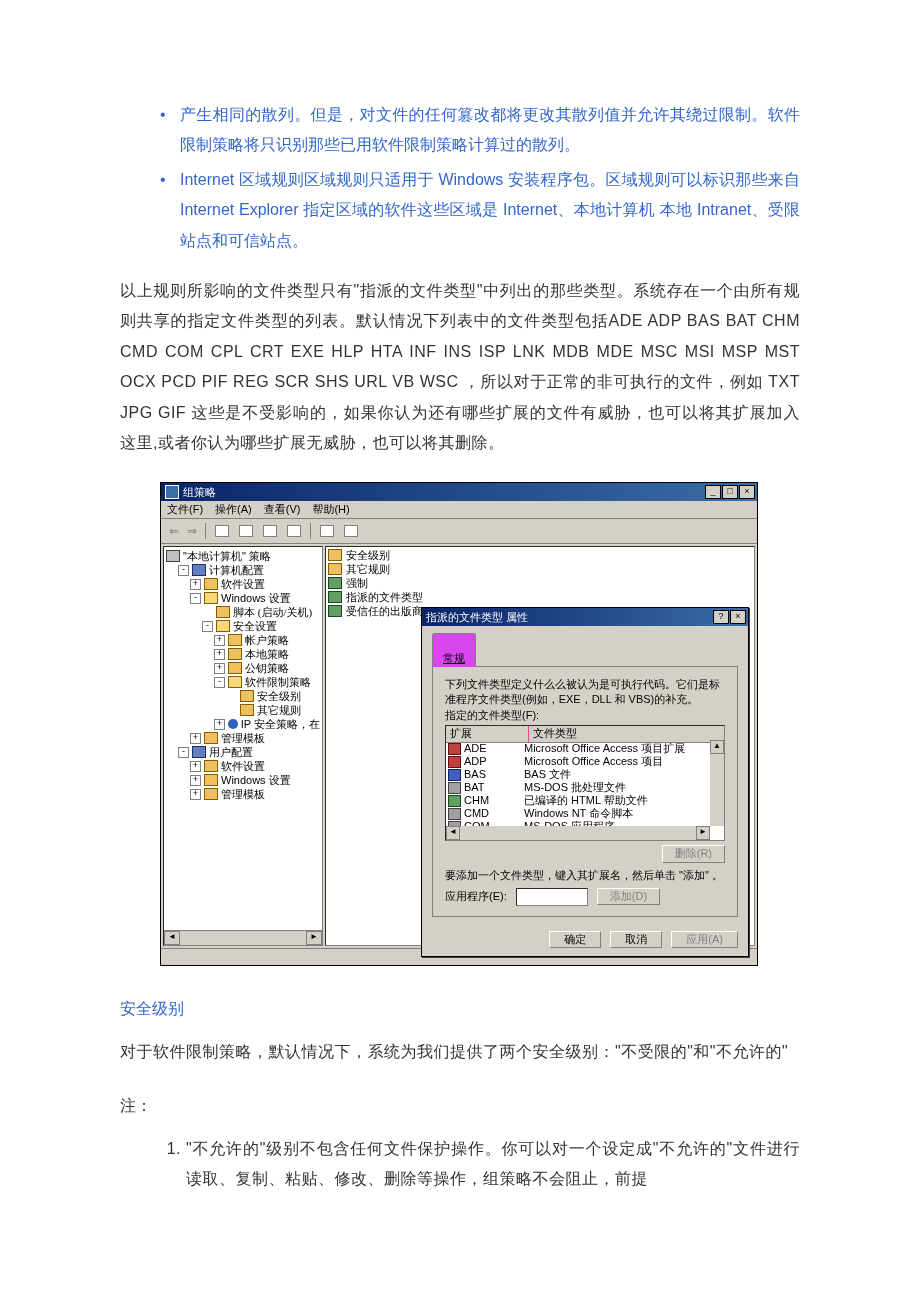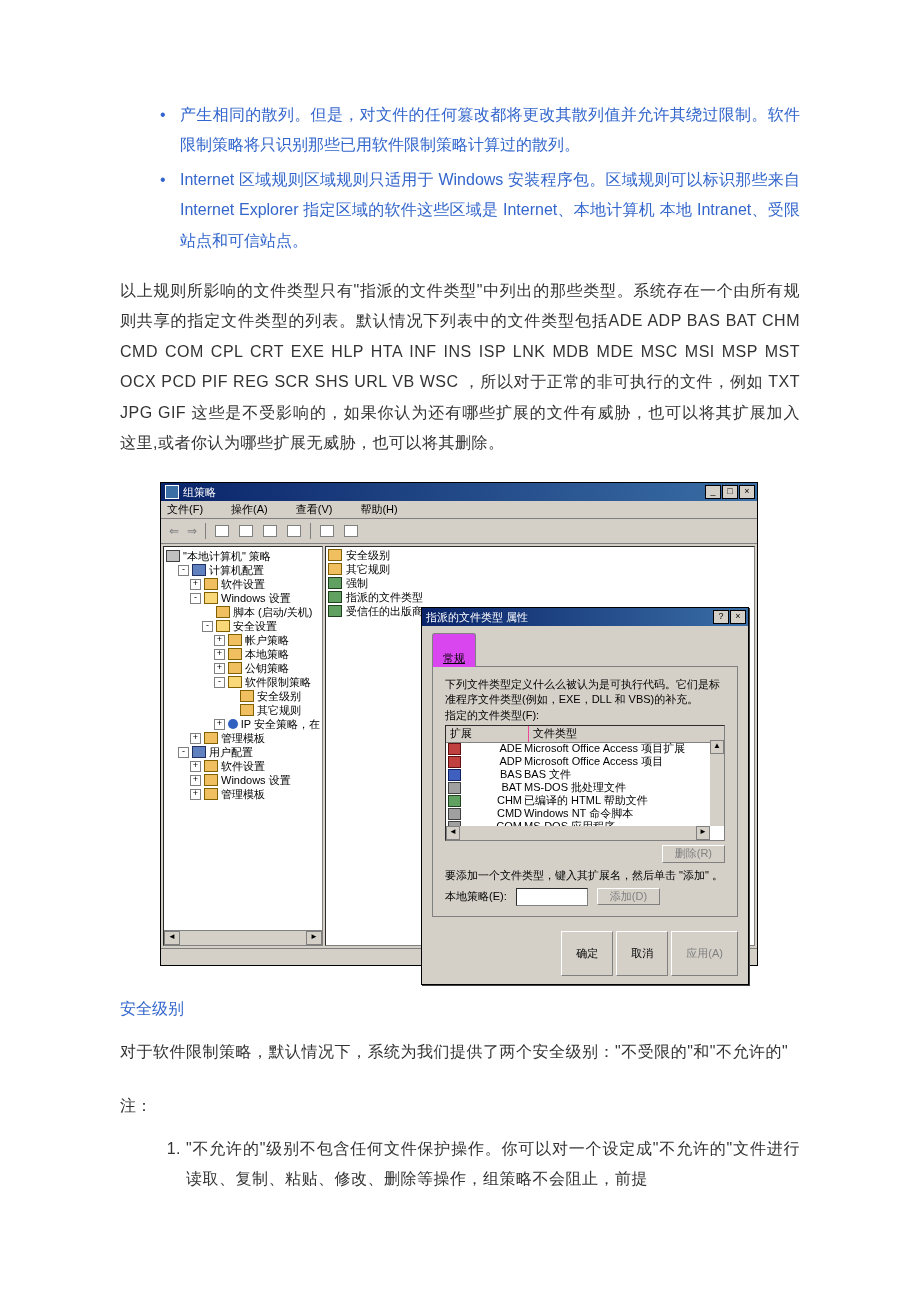--- a/index.html
+++ b/index.html
@@ -78,21 +78,21 @@
   }
   .titlebar .tb-left { display:flex; align-items:center; gap:4px;}
   .tb-icon { width:12px; height:12px; background:#3a6ea5; border:1px solid #fff; }
   .win-btns { display:flex; gap:1px;}
   .win-btn {
     width:14px; height:12px; background:#d4d0c8;
     border:1px solid #000; font-size:9px; text-align:center;
     line-height:10px; color:#000;
   }
   .menubar {
-    background:#d4d0c8; padding:2px 6px; display:flex; gap:28px;
+    background:#d4d0c8; padding:2px 6px; display:flex; gap:12px;
     border-bottom:1px solid #808080;
   }
   .toolbar {
     background:#d4d0c8; padding:2px 6px; display:flex; align-items:center; gap:4px;
     border-bottom:1px solid #808080;
   }
   .tb-arrow { color:#808080; font-size:12px; padding:0 2px;}
   .tb-sep { width:1px; height:16px; background:#808080; margin:0 2px;}
   .tb-btn {
     width:18px; height:18px; border:1px solid #d4d0c8;
@@ -113,21 +113,21 @@
   .tree .row { display:flex; align-items:center; height:14px;}
   .exp { width:9px; height:9px; border:1px solid #808080; margin-right:3px;
          font-size:9px; line-height:7px; text-align:center; background:#fff;}
   .noexp { width:11px; margin-right:3px;}
   .folder { width:12px; height:10px; background:#f0c060; border:1px solid #806000; margin-right:3px;}
   .folder.open { background:#f8d878;}
   .cfg-icon { width:12px; height:10px; background:#6080c0; border:1px solid #203060; margin-right:3px;}
   .pc-icon { width:12px; height:10px; background:#c0c0c0; border:1px solid #404040; margin-right:3px;}
   .ie-icon { width:10px; height:10px; border-radius:50%; background:#3060c0; margin-right:3px;}
   .ind0{padding-left:0;} .ind1{padding-left:12px;} .ind2{padding-left:24px;}
-  .ind3{padding-left:36px;} .ind4{padding-left:48px;} .ind5{padding-left:60px;}
+  .ind3{padding-left:36px;font-family:Liberation Serif, serif;} .ind4{padding-left:48px;} .ind5{padding-left:60px;}
   .tree-scroll {
     position:absolute; bottom:0; left:0; right:0; height:14px;
     background:#d4d0c8; border-top:1px solid #808080; display:flex;
     justify-content:space-between;
   }
   .sc-btn{width:14px;height:12px;border:1px solid #808080;background:#d4d0c8;font-size:8px;text-align:center;line-height:10px;}
 
   .list-pane {
     flex:1; background:#fff; border:1px inset #808080; margin:2px; position:relative;
   }
@@ -160,42 +160,42 @@
   .dlg-label { margin-bottom:3px;}
   .file-list {
     border:1px inset #808080; background:#fff; height:114px; overflow:hidden;
     position:relative;
   }
   .fl-head { display:flex; background:#d4d0c8; border-bottom:1px solid #808080;}
   .fl-h1 { width:74px; padding:1px 4px; border-right:1px solid #ec4899;}
   .fl-h2 { flex:1; padding:1px 4px;}
   .fl-rows { }
   .fl-row { display:flex; height:13px; align-items:center;}
-  .fl-c1 { width:74px; padding-left:2px; display:flex; align-items:center;justify-content:space-between;}
+  .fl-c1 { width:74px; padding-left:2px; display:flex; align-items:center;}
   .fl-c2 { flex:1; padding-left:2px;}
   .fi { width:11px; height:10px; background:#c04040; border:1px solid #601010; margin-right:3px;}
   .fi.b { background:#4060c0; border-color:#102060;}
   .fi.g { background:#60a060; border-color:#204020;}
   .fi.gr{ background:#a0a0a0; border-color:#404040;}
   .fl-vscroll { position:absolute; right:0; top:14px; bottom:14px; width:14px; background:#d4d0c8;}
   .fl-vbtn { width:12px; height:12px; border:1px solid #808080; background:#d4d0c8; font-size:8px; text-align:center; line-height:10px;}
   .fl-hscroll { position:absolute; left:0; right:14px; bottom:0; height:14px; background:#d4d0c8; display:flex; justify-content:space-between;}
   .btn {
     display:inline-block; padding:1px 12px; border:1px solid #808080;
     border-top-color:#fff; border-left-color:#fff; background:#d4d0c8;
   }
   .btn.disabled { color:#808080;}
   .row-btns { text-align:right; margin-top:4px;}
   .add-row { margin-top:6px;}
   .input-box {
     display:inline-block; width:70px; height:16px; background:#fff;
     border:1px inset #808080; vertical-align:middle; margin:0 6px;
   }
   .dlg-footer { text-align:right; padding:6px 10px 8px 10px;}
-  .dlg-footer .btn { padding:15px 14px;}
+  .dlg-footer .btn { margin-left:6px; padding:1px 14px;}
   .status-bar { height:16px; background:#d4d0c8; border-top:1px solid #808080;}
 </style>
 </head>
 <body>
 
 <ul class="prose-bullet">
   <li>产生相同的散列。但是，对文件的任何篡改都将更改其散列值并允许其绕过限制。软件限制策略将只识别那些已用软件限制策略计算过的散列。</li>
   <li>Internet 区域规则区域规则只适用于 Windows 安装程序包。区域规则可以标识那些来自 Internet Explorer 指定区域的软件这些区域是 Internet、本地计算机 本地 Intranet、受限站点和可信站点。</li>
 </ul>
 
@@ -445,21 +445,21 @@
           <div class="fl-hscroll">
             <div class="fl-vbtn">◄</div>
             <div class="fl-vbtn">►</div>
           </div>
         </div>
         <div class="row-btns">
           <span class="btn disabled">删除(R)</span>
         </div>
         <div class="add-row">要添加一个文件类型，键入其扩展名，然后单击 "添加" 。</div>
         <div style="margin-top:6px;">
-          <span>本地策略(E):</span>
+          <span>应用程序(E):</span>
           <span class="input-box"></span>
           <span class="btn disabled">添加(D)</span>
         </div>
       </div>
     </div>
     <div class="dlg-footer">
       <span class="btn">确定</span>
       <span class="btn">取消</span>
       <span class="btn disabled">应用(A)</span>
     </div>

